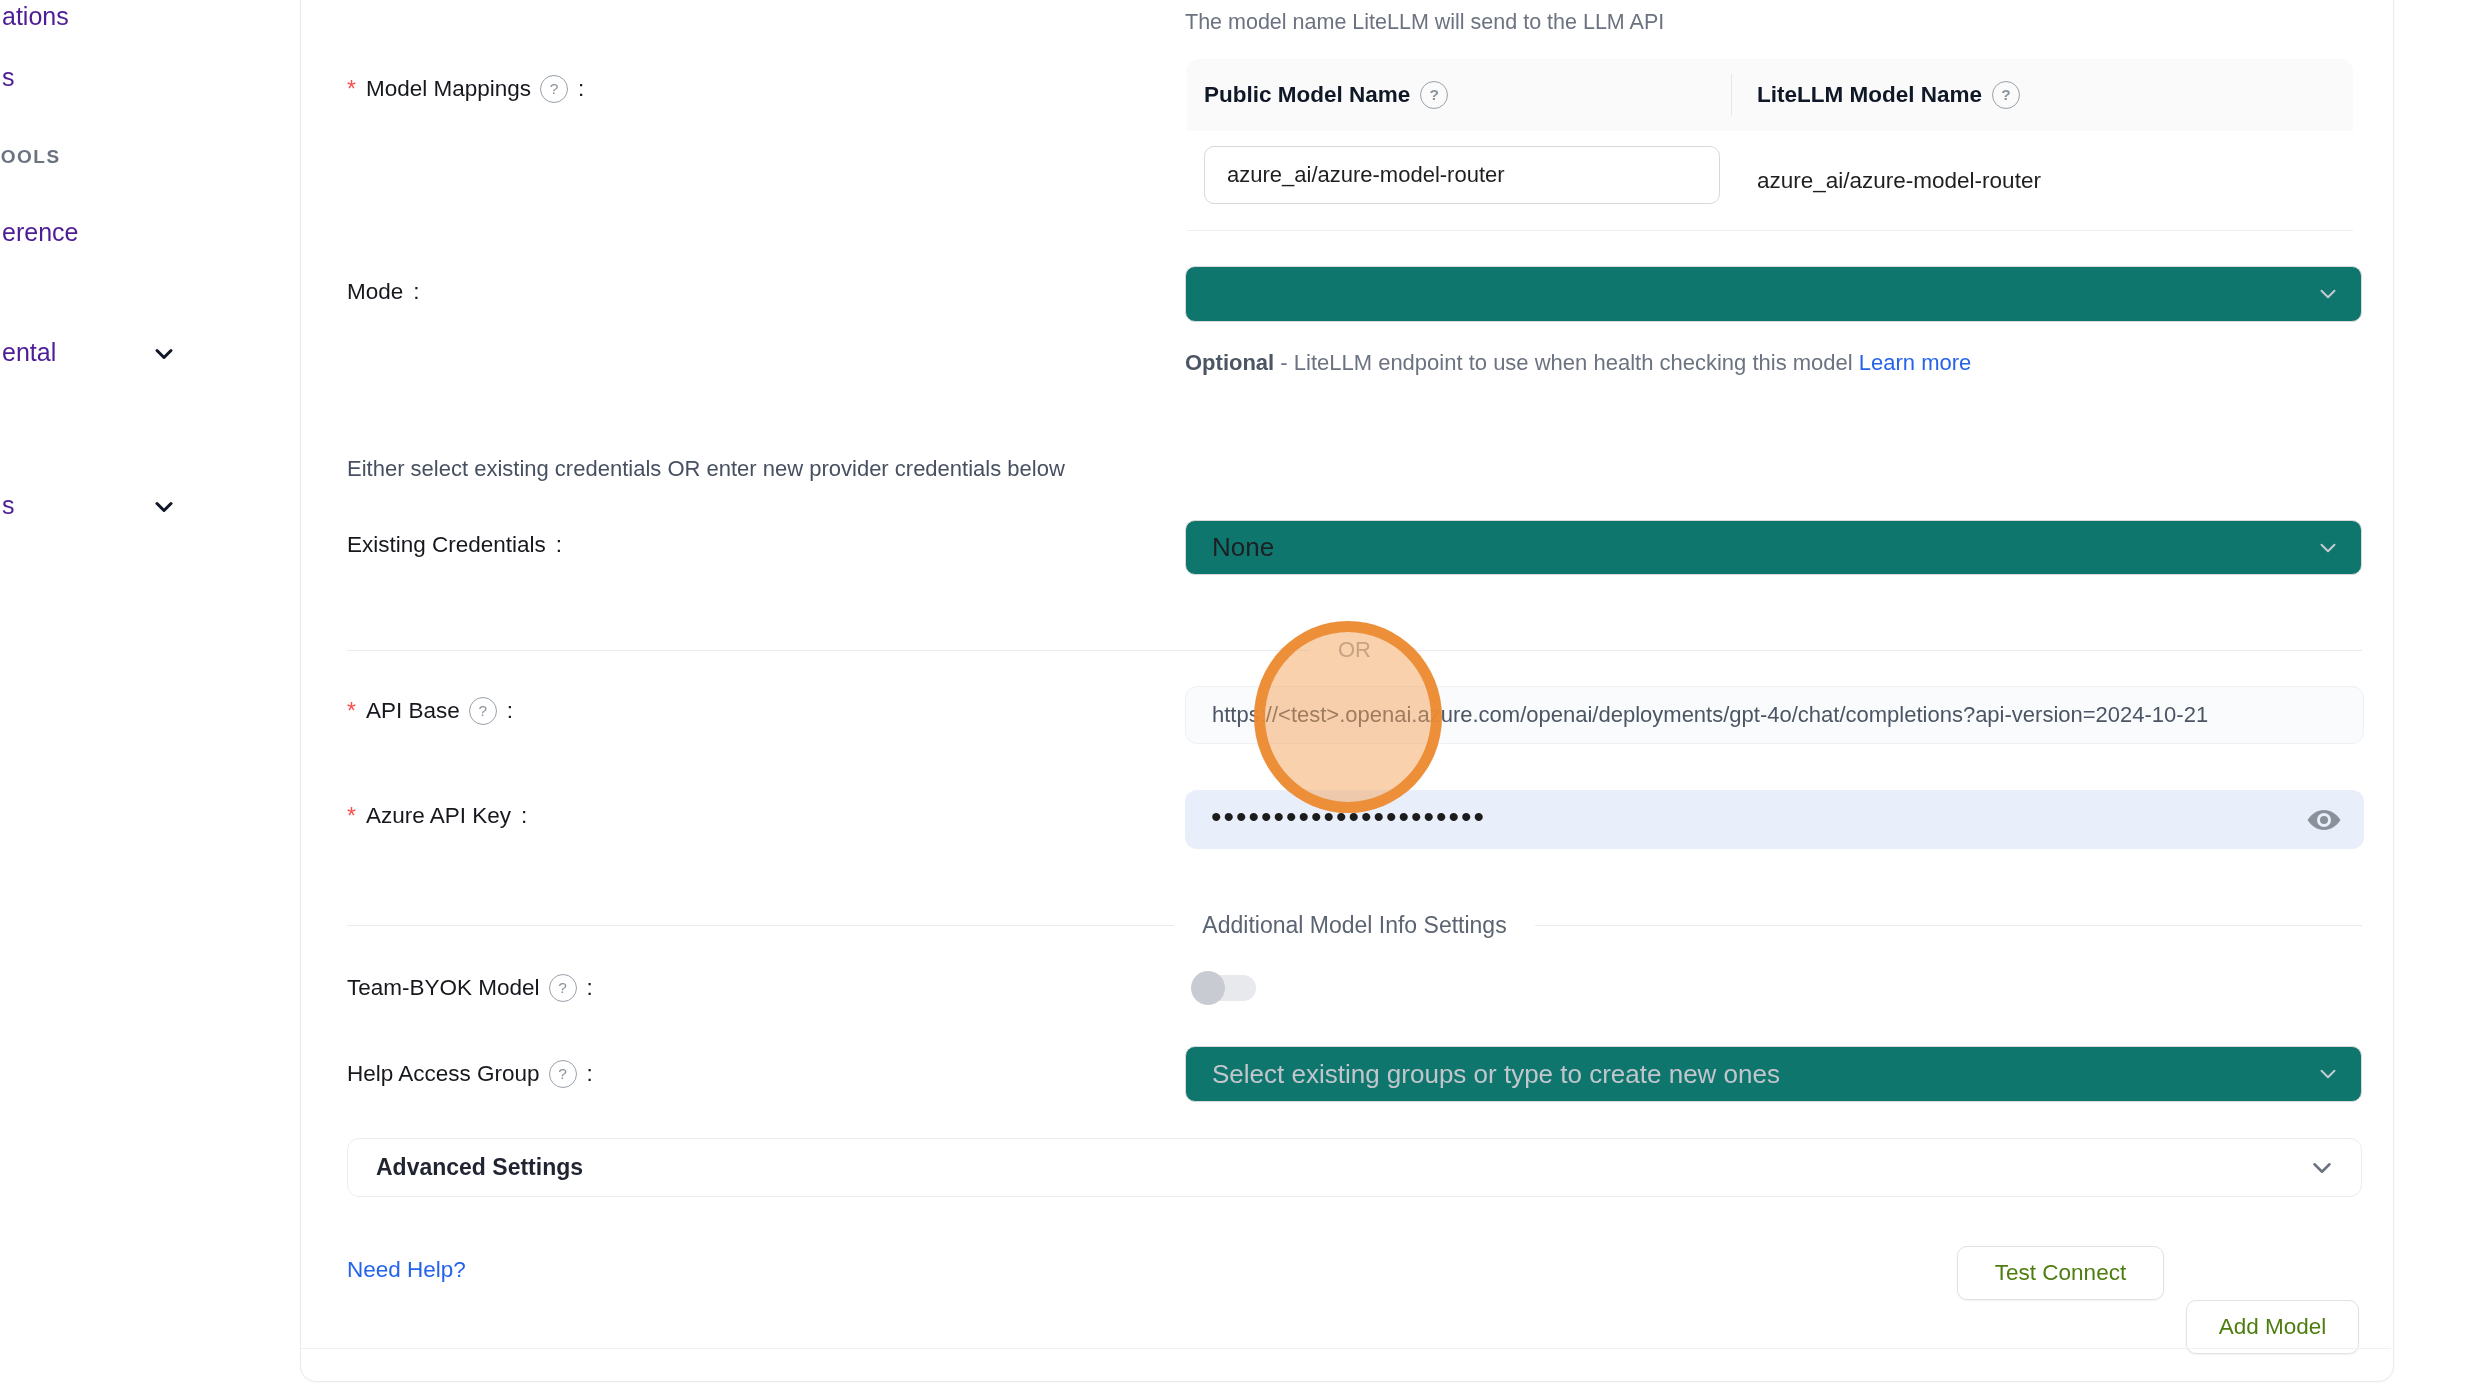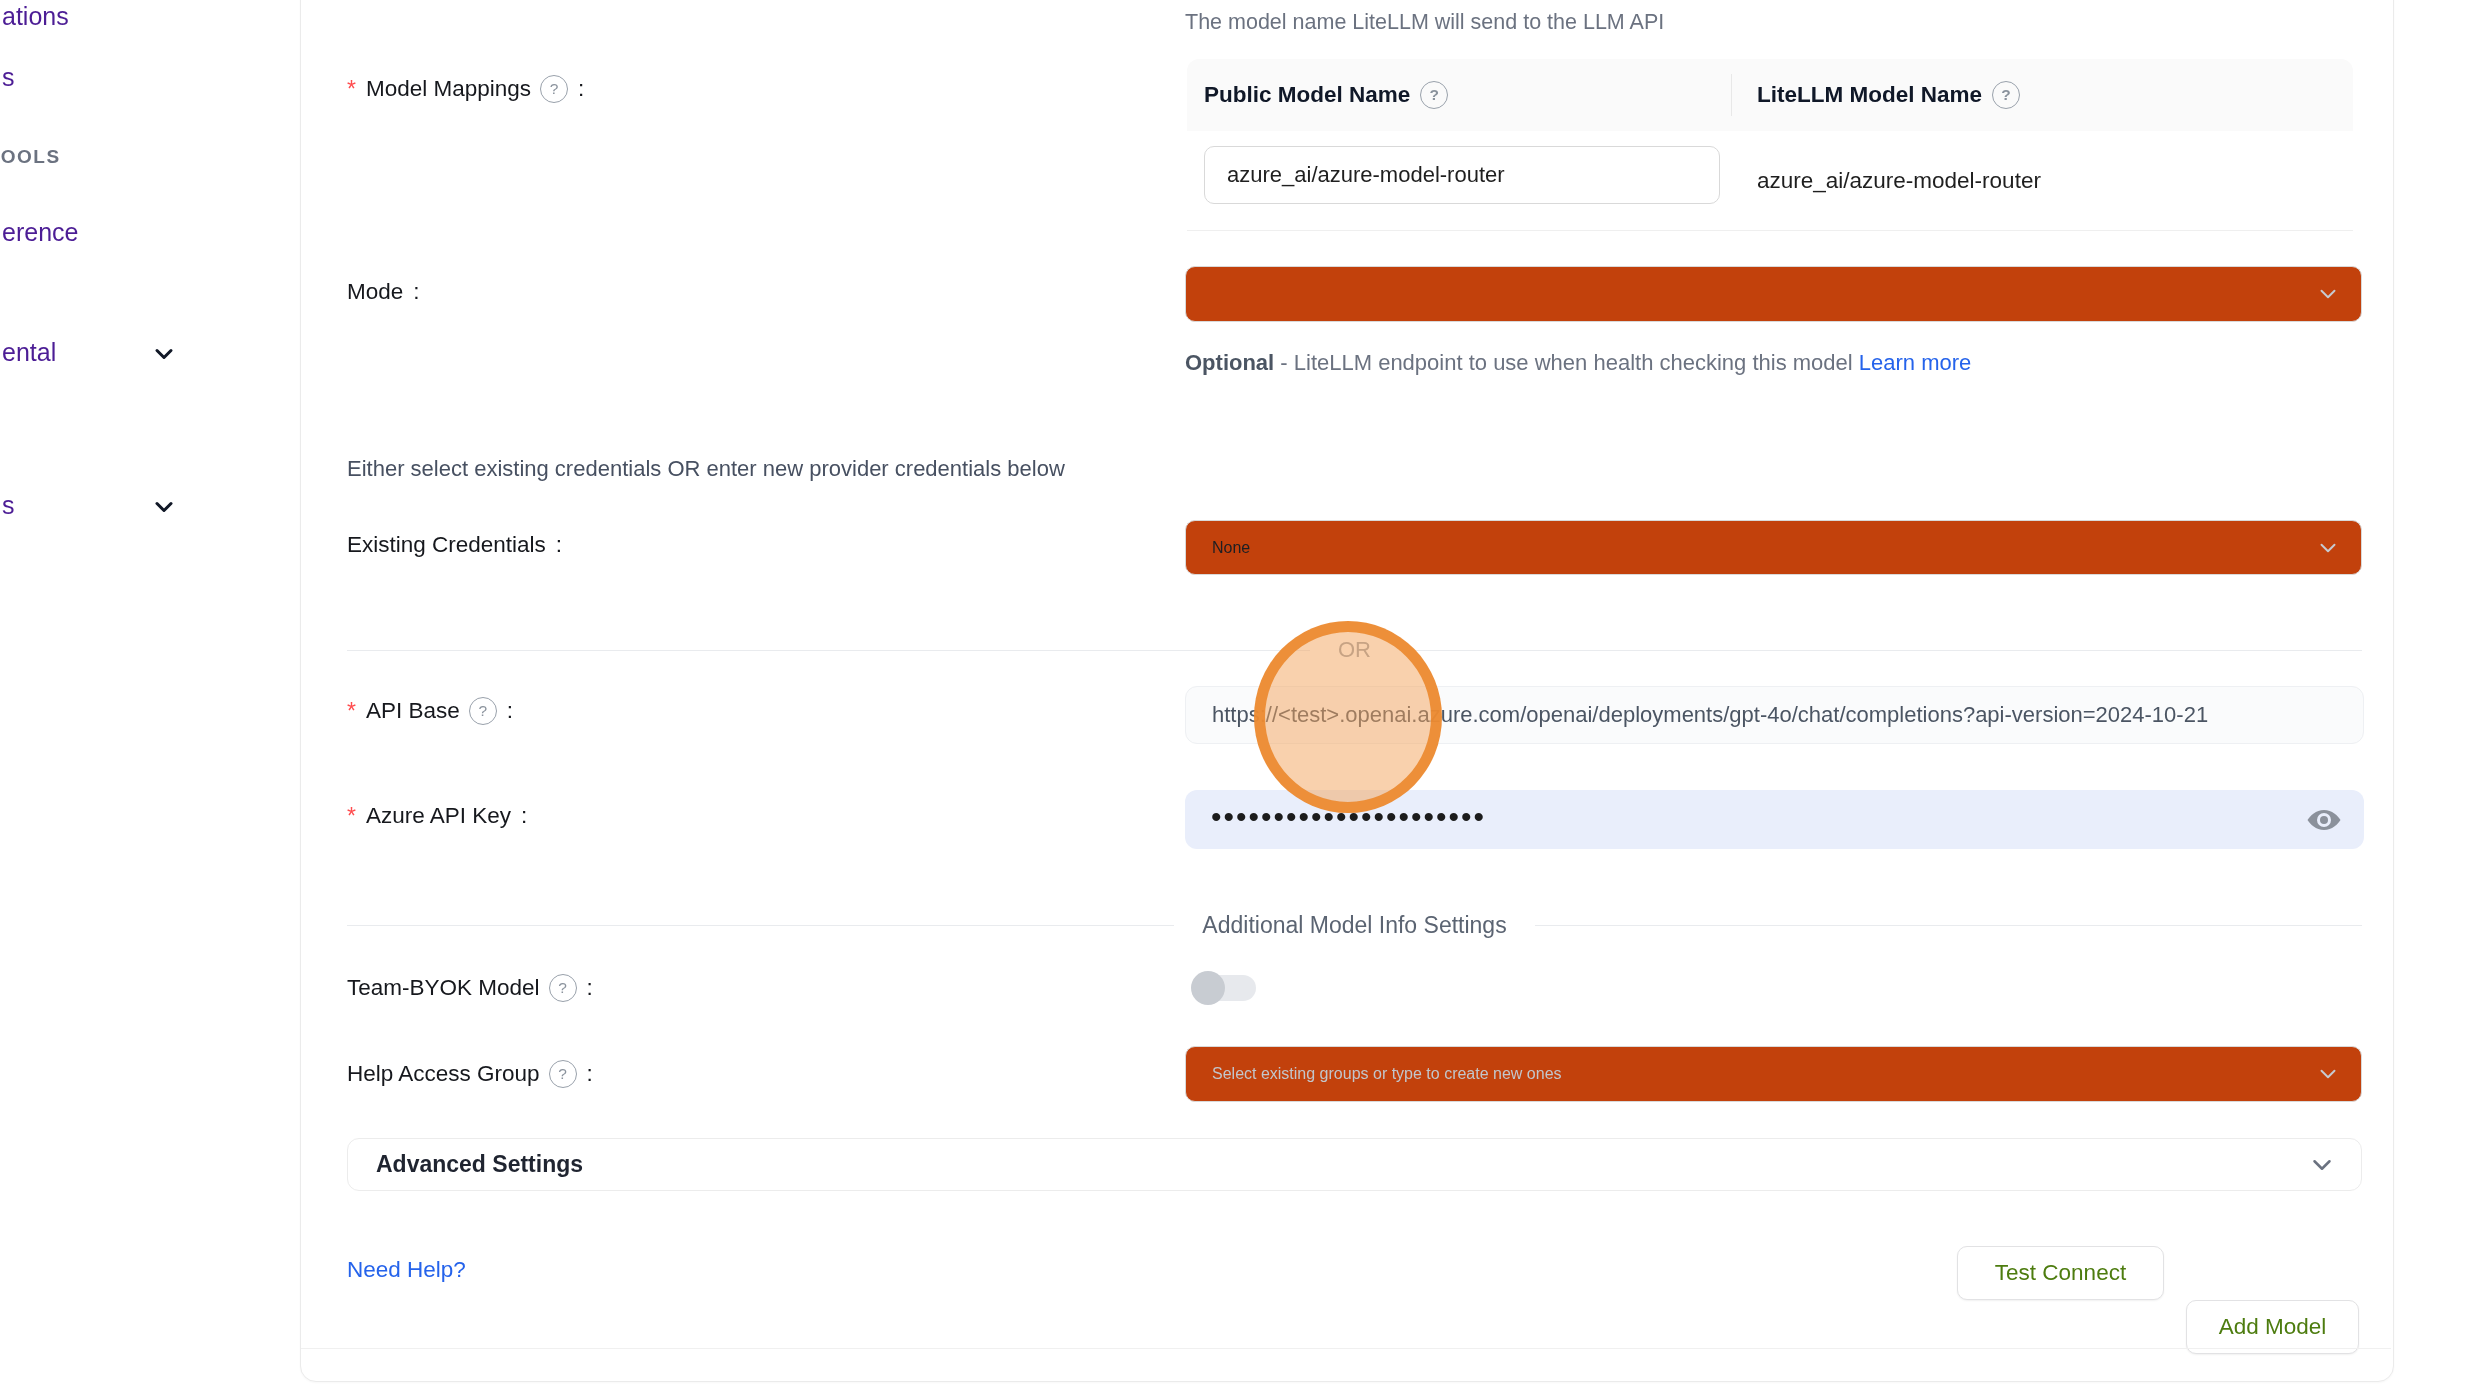--- a/index.html
+++ b/index.html
@@ -23,22 +23,22 @@
   .req{color:#ff4d4f;font-size:23px;line-height:1;margin-right:1px;}
   .qicon{width:26px;height:26px;border:1.5px solid #99a1ab;border-radius:50%;
          color:#8a929c;font-size:15.5px;display:inline-flex;align-items:center;
          justify-content:center;flex:0 0 auto;}
   .colon{margin-left:1px;}
 
   .helper{position:absolute;font-size:21.5px;color:#6b7280;}
   .note{position:absolute;font-size:22px;color:#475061;}
 
   
-  .select{position:absolute;background:#c2410c;border:1px solid #d9d9d9;border-radius:10px;
-          display:flex;align-items:center;padding:12px 26px;font-size:16px;color:#1d1f23;
+  .select{position:absolute;background:#0f766e;border:1px solid #d9d9d9;border-radius:10px;
+          display:flex;align-items:center;padding:12px 26px;font-size:26px;color:#1d1f23;
           box-sizing:border-box;}
   .chev{position:absolute;right:20px;top:50%;transform:translateY(-50%);}
   .placeholder{color:#c2c6cc;}
 
   .ro-input{position:absolute;background:#fafbfc;border:1px solid #eef0f3;border-radius:12px;
             display:flex;align-items:center;padding:0 26px;font-size:22px;color:#4b5563;
             box-sizing:border-box;white-space:nowrap;overflow:hidden;}
   .key-input{position:absolute;background:#e9eefb;border-radius:12px;display:flex;
              align-items:center;padding:0 26px;box-sizing:border-box;}
   .dots{font-size:30px;letter-spacing:2px;color:#1c1c1c;line-height:1;margin-top:-6px;}
@@ -62,21 +62,21 @@
   .tdivider::before,.tdivider::after{content:"";flex:1;border-top:1px solid #e9ebee;}
   .or-text{font-size:22px;color:#9aa2ad;}
   .info-text{font-size:23px;color:#5b6472;}
 
   
   .toggle{position:absolute;width:62px;height:28px;}
   .toggle .track{position:absolute;left:6px;top:1px;width:56px;height:26px;background:#e7e9ed;border-radius:13px;}
   .toggle .knob{position:absolute;left:-3px;top:-3px;width:34px;height:34px;background:#c8ccd2;border-radius:50%;}
 
   
-  .adv{position:absolute;left:347px;top:1138px;width:2015px;height:53px;border:1px solid #ececec;
+  .adv{position:absolute;left:347px;top:1138px;width:2015px;height:59px;border:1px solid #ececec;
        border-radius:12px;display:flex;align-items:center;padding:0 28px;box-sizing:border-box;
        font-size:23px;font-weight:700;color:#1f2430;background:#fff;}
   .adv .chev{right:24px;}
   .link{position:absolute;font-size:22.5px;color:#2563eb;}
   .btn{position:absolute;height:54px;background:#fff;border:1px solid #e2e2e4;border-radius:10px;
        box-shadow:0 1px 2px rgba(0,0,0,.06);display:flex;align-items:center;justify-content:center;
        font-size:22.5px;color:#4d7c0f;box-sizing:border-box;}
 
   
   .ring{position:absolute;left:1254px;top:621px;width:188px;height:192px;border-radius:50%;

